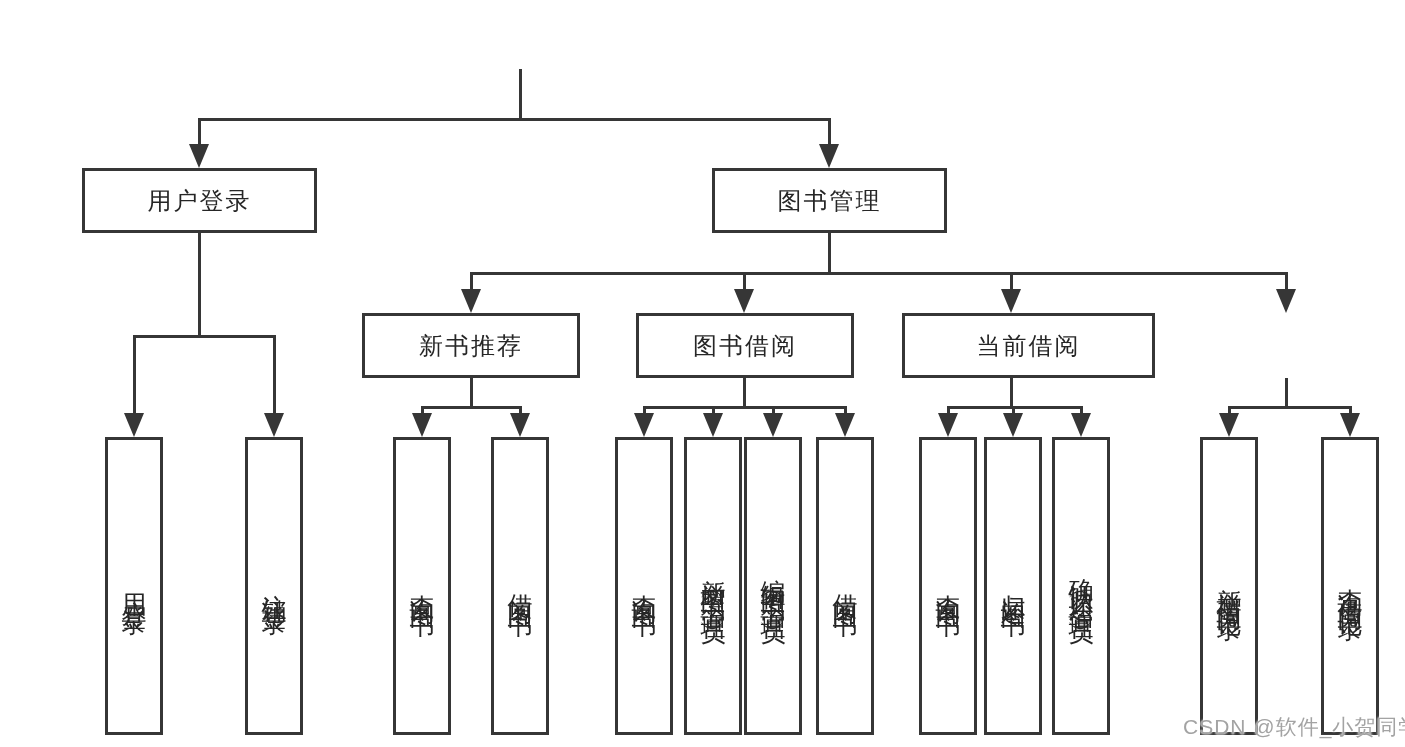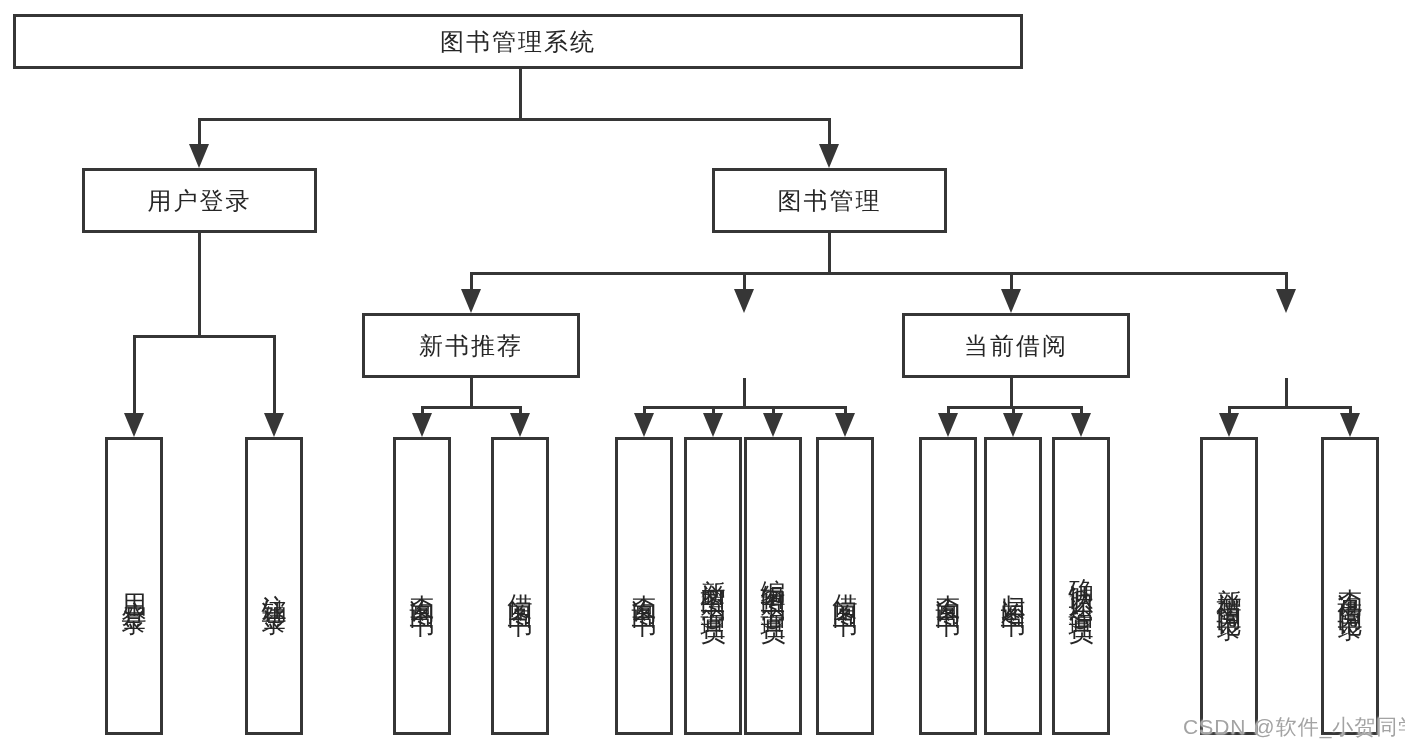--- a/index.html
+++ b/index.html
@@ -55,23 +55,20 @@
     text-shadow: 0 0 3px #ffffff, 0 0 2px #ffffff;
     white-space: nowrap;
     z-index: 5;
   }
 </style>
 </head>
 <body>
 
 <div id="stage">
 
-  <div class="node" style="left:13px; top:14px; width:1010px; height:55px;">
-    <span class="hlabel">图书管理系统</span>
-  </div>
 
   <div class="vline" style="left:519px; top:69px; height:52px;"></div>
   <div class="hline" style="left:198px; top:118px; width:633px;"></div>
   <div class="vline" style="left:198px; top:118px; height:28px;"></div>
   <div class="arrowhead" style="left:189px; top:144px;"></div>
   <div class="vline" style="left:828px; top:118px; height:28px;"></div>
   <div class="arrowhead" style="left:819px; top:144px;"></div>
 
   <div class="node" style="left:82px; top:168px; width:235px; height:65px;">
     <span class="hlabel">用户登录</span>
@@ -94,21 +91,24 @@
   <div class="vline" style="left:743px; top:272px; height:19px;"></div>
   <div class="arrowhead" style="left:734px; top:289px;"></div>
   <div class="vline" style="left:1010px; top:272px; height:19px;"></div>
   <div class="arrowhead" style="left:1001px; top:289px;"></div>
   <div class="vline" style="left:1285px; top:272px; height:19px;"></div>
   <div class="arrowhead" style="left:1276px; top:289px;"></div>
 
   <div class="node" style="left:362px; top:313px; width:218px; height:65px;">
     <span class="hlabel">新书推荐</span>
   </div>
-  <div class="node" style="left:902px; top:313px; width:228px; height:65px;font-family:Liberation Mono, monospace;">
+  <div class="node" style="left:636px; top:313px; width:218px; height:65px;">
+    <span class="hlabel">图书借阅</span>
+  </div>
+  <div class="node" style="left:902px; top:313px; width:253px; height:65px;font-family:Liberation Mono, monospace;">
     <span class="hlabel">当前借阅</span>
   </div>
 
   <div class="vline" style="left:470px; top:378px; height:31px;"></div>
   <div class="hline" style="left:421px; top:406px; width:101px;"></div>
   <div class="vline" style="left:421px; top:406px; height:9px;"></div>
   <div class="arrowhead" style="left:412px; top:413px;"></div>
   <div class="vline" style="left:519px; top:406px; height:9px;"></div>
   <div class="arrowhead" style="left:510px; top:413px;"></div>
 

